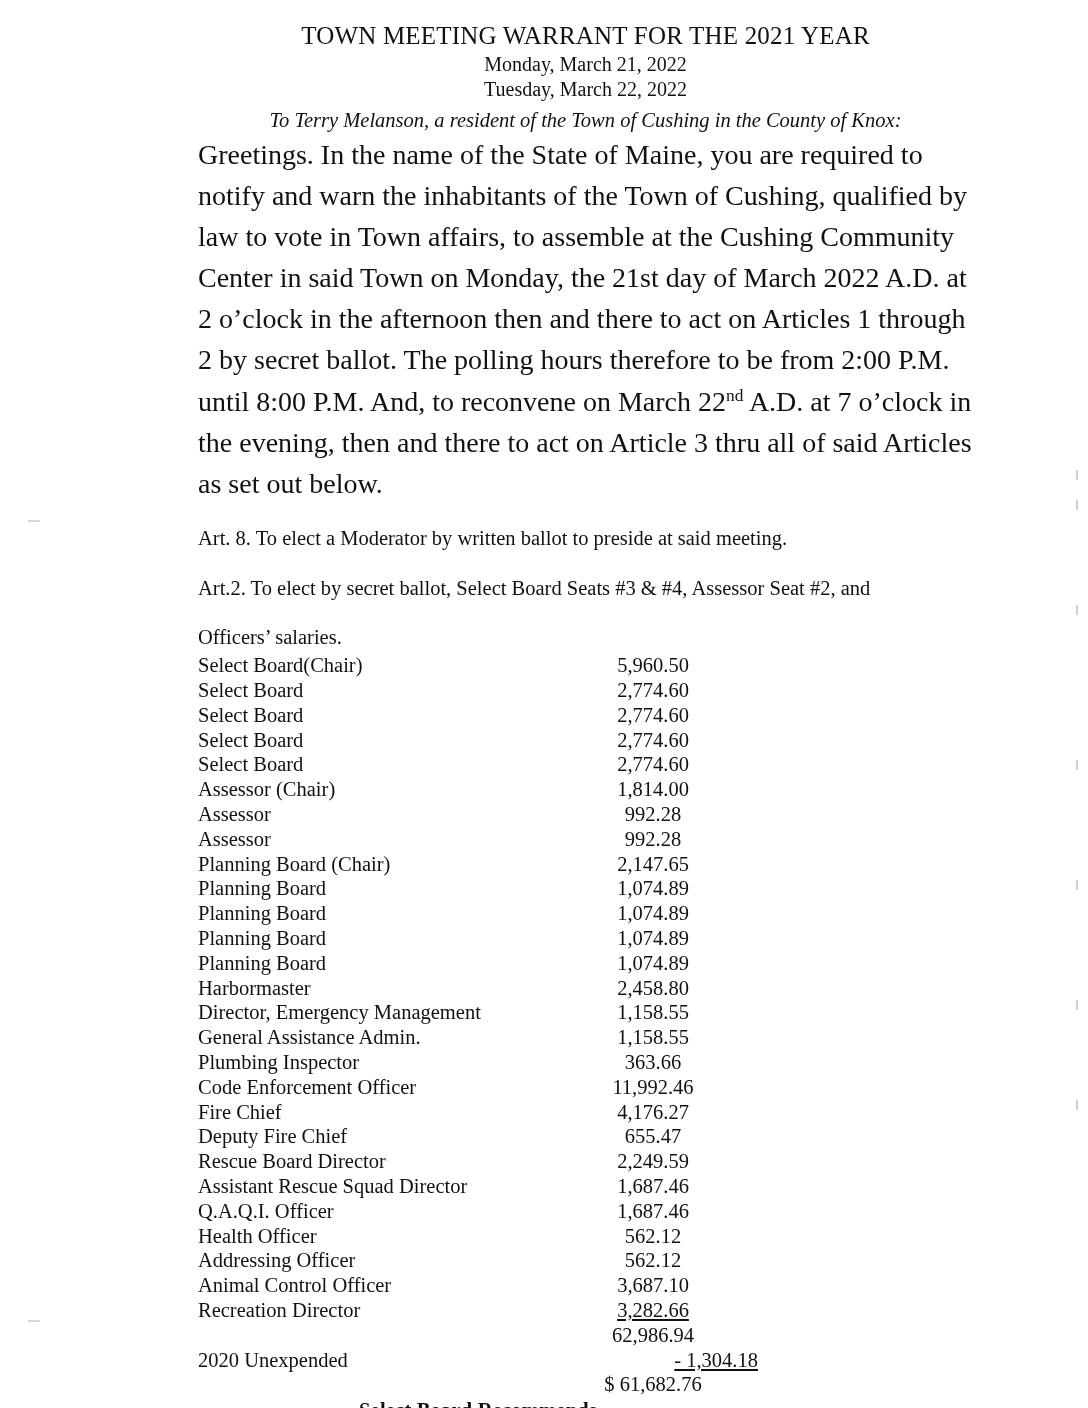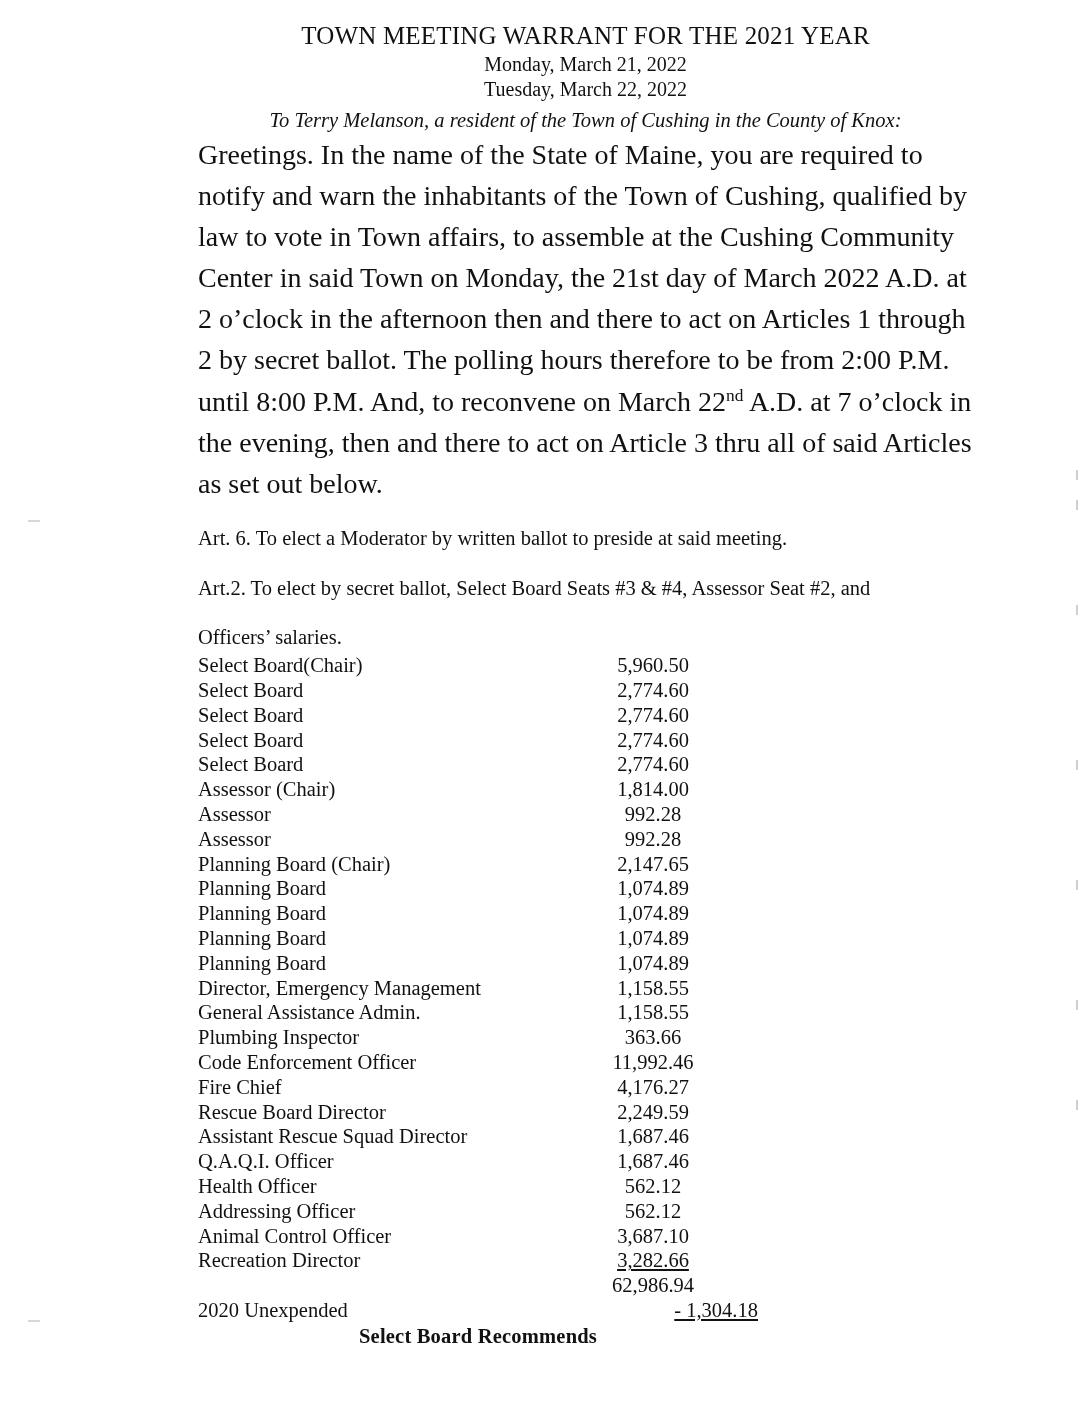--- a/index.html
+++ b/index.html
@@ -158,21 +158,21 @@
     <h1 class="title">TOWN MEETING WARRANT FOR THE 2021 YEAR</h1>
     <div class="subline">Monday, March 21, 2022</div>
     <div class="subline">Tuesday, March 22, 2022</div>
 
     <div class="addressee">To Terry Melanson, a resident of the Town of Cushing in the County of Knox:</div>
 
     <p class="body-par"><span>Greetings. In the name of the State of Maine, you are required to notify and warn the inhabitants of the Town of Cushing, qualified by law to vote in Town affairs, to assemble at the Cushing Community Center in said Town on Monday, the 21st day of March 2022 A.D. at 2 o’clock in the afternoon then and there to act on Articles 1 through 2 by secret ballot. The polling hours therefore to be from 2:00 P.M. until 8:00 P.M. And, to reconvene on March 22</span><sup>nd</sup><span> A.D. at 7 o’clock in the evening, then and there to act on Article 3 thru all of said Articles as set out below.</span></p>
 
     <div class="spacer-sm"></div>
 
-    <p class="art">Art. 6.  To elect a Moderator by written ballot to preside at said meeting.</p>
+    <p class="art">Art. 8.  To elect a Moderator by written ballot to preside at said meeting.</p>
 
     <div class="spacer-sm"></div>
 
     <p class="art">Art.2. To elect by secret ballot, Select Board Seats #3 &amp; #4, Assessor Seat #2, and</p>
 
     <div class="spacer-sm"></div>
 
     <p class="art">Officers’ salaries.</p>
 
     <table class="salaries">
@@ -223,38 +223,46 @@
         </tr>
         <tr>
           <td class="role">Planning Board</td>
           <td class="amt">1,074.89</td>
         </tr>
         <tr>
           <td class="role">Planning Board</td>
           <td class="amt">1,074.89</td>
         </tr>
         <tr>
+          <td class="role">Harbormaster</td>
+          <td class="amt">2,458.80</td>
+        </tr>
+        <tr>
           <td class="role">Director, Emergency Management</td>
           <td class="amt">1,158.55</td>
         </tr>
         <tr>
           <td class="role">General Assistance Admin.</td>
           <td class="amt">1,158.55</td>
         </tr>
         <tr>
           <td class="role">Plumbing Inspector</td>
           <td class="amt">363.66</td>
         </tr>
         <tr>
           <td class="role">Code Enforcement Officer</td>
           <td class="amt">11,992.46</td>
         </tr>
         <tr>
           <td class="role">Fire Chief</td>
           <td class="amt">4,176.27</td>
+        </tr>
+        <tr>
+          <td class="role">Deputy Fire Chief</td>
+          <td class="amt">655.47</td>
         </tr>
         <tr>
           <td class="role">Rescue Board Director</td>
           <td class="amt">2,249.59</td>
         </tr>
         <tr>
           <td class="role">Assistant Rescue Squad Director</td>
           <td class="amt">1,687.46</td>
         </tr>
         <tr>
@@ -278,19 +286,23 @@
           <td class="amt underline-amt">3,282.66</td>
         </tr>
         <tr class="totals">
           <td class="role"></td>
           <td class="amt">62,986.94</td>
         </tr>
         <tr class="totals">
           <td class="label-right">2020 Unexpended</td>
           <td class="amt-sub">-  1,304.18</td>
         </tr>
+        <tr class="totals">
+          <td class="role"></td>
+          <td class="amt">$ 61,682.76</td>
+        </tr>
       </tbody>
     </table>
 
     <div class="recommend">Select Board Recommends</div>
 
   </div>
 </div>
 
 </body></html>

